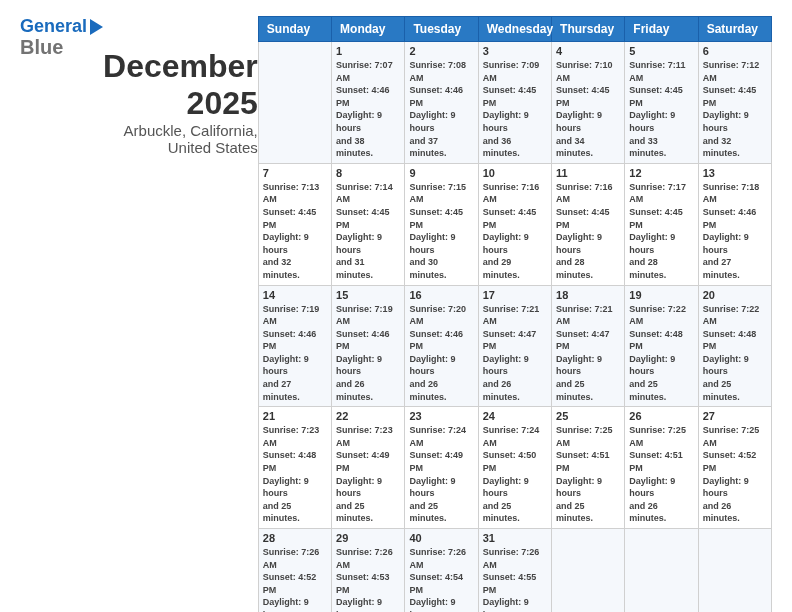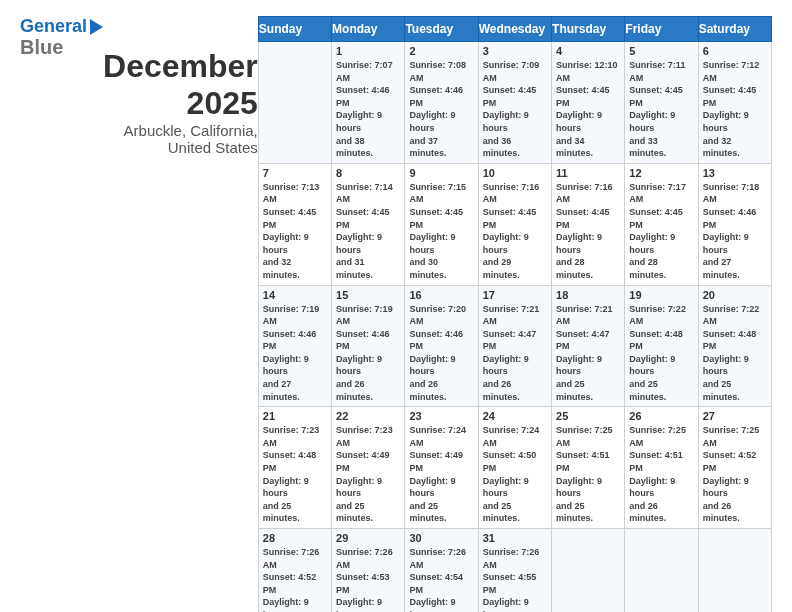--- a/index.html
+++ b/index.html
@@ -43,21 +43,21 @@
     table {
       width: 100%;
       border-collapse: collapse;
       table-layout: fixed;
     }
     thead tr th {
       background-color: #2979c4;
       color: #fff;
       font-size: 12px;
       font-weight: bold;
-      padding: 5px 0;
+      padding: 5px 8px;
       border: 1px solid #1a60aa;
       text-align: left;
     }
     tbody tr td {
       vertical-align: top;
       border: 1px solid #d0d0d0;
       padding: 3px 4px;
       font-size: 9.5px;
       color: #333;
       min-height: 70px;
@@ -144,21 +144,21 @@
             <span class="day-num">3</span>
             <div class="day-info">
               <div>Sunrise: 7:09 AM</div>
               <div>Sunset: 4:45 PM</div>
               <div>Daylight: 9 hours<br>and 36 minutes.</div>
             </div>
           </td>
           <td>
             <span class="day-num">4</span>
             <div class="day-info">
-              <div>Sunrise: 12:10 AM</div>
+              <div>Sunrise: 7:10 AM</div>
               <div>Sunset: 4:45 PM</div>
               <div>Daylight: 9 hours<br>and 34 minutes.</div>
             </div>
           </td>
           <td>
             <span class="day-num">5</span>
             <div class="day-info">
               <div>Sunrise: 7:11 AM</div>
               <div>Sunset: 4:45 PM</div>
               <div>Daylight: 9 hours<br>and 33 minutes.</div>
@@ -358,21 +358,21 @@
           </td>
           <td>
             <span class="day-num">29</span>
             <div class="day-info">
               <div>Sunrise: 7:26 AM</div>
               <div>Sunset: 4:53 PM</div>
               <div>Daylight: 9 hours<br>and 27 minutes.</div>
             </div>
           </td>
           <td>
-            <span class="day-num">30</span>
+            <span class="day-num">40</span>
             <div class="day-info">
               <div>Sunrise: 7:26 AM</div>
               <div>Sunset: 4:54 PM</div>
               <div>Daylight: 9 hours<br>and 27 minutes.</div>
             </div>
           </td>
           <td>
             <span class="day-num">31</span>
             <div class="day-info">
               <div>Sunrise: 7:26 AM</div>

